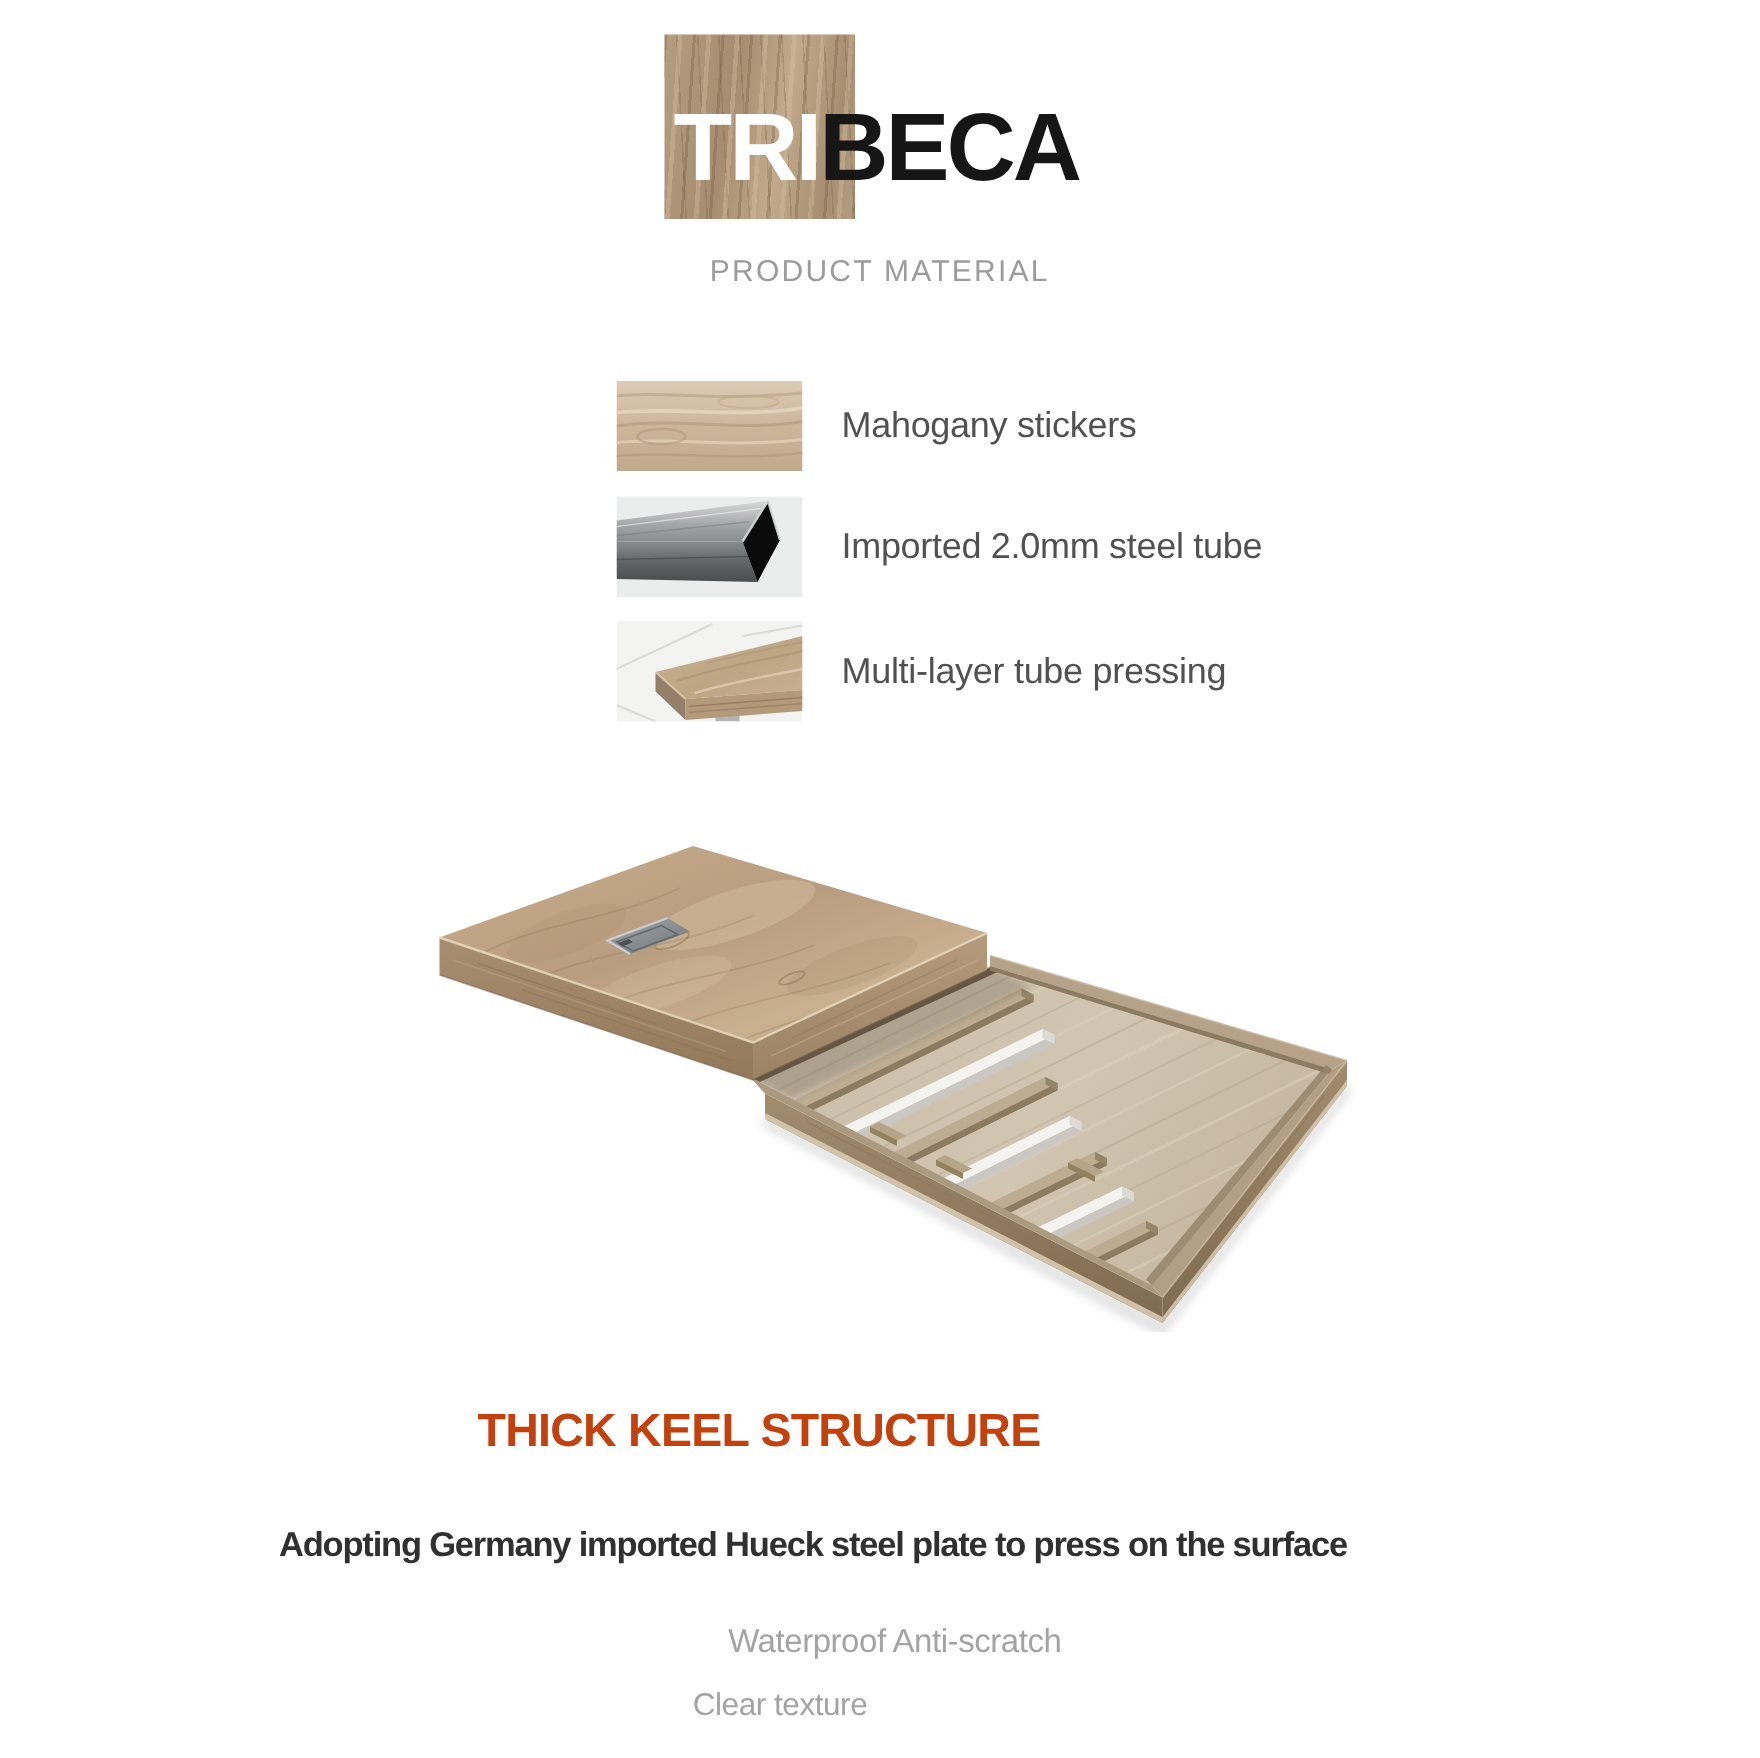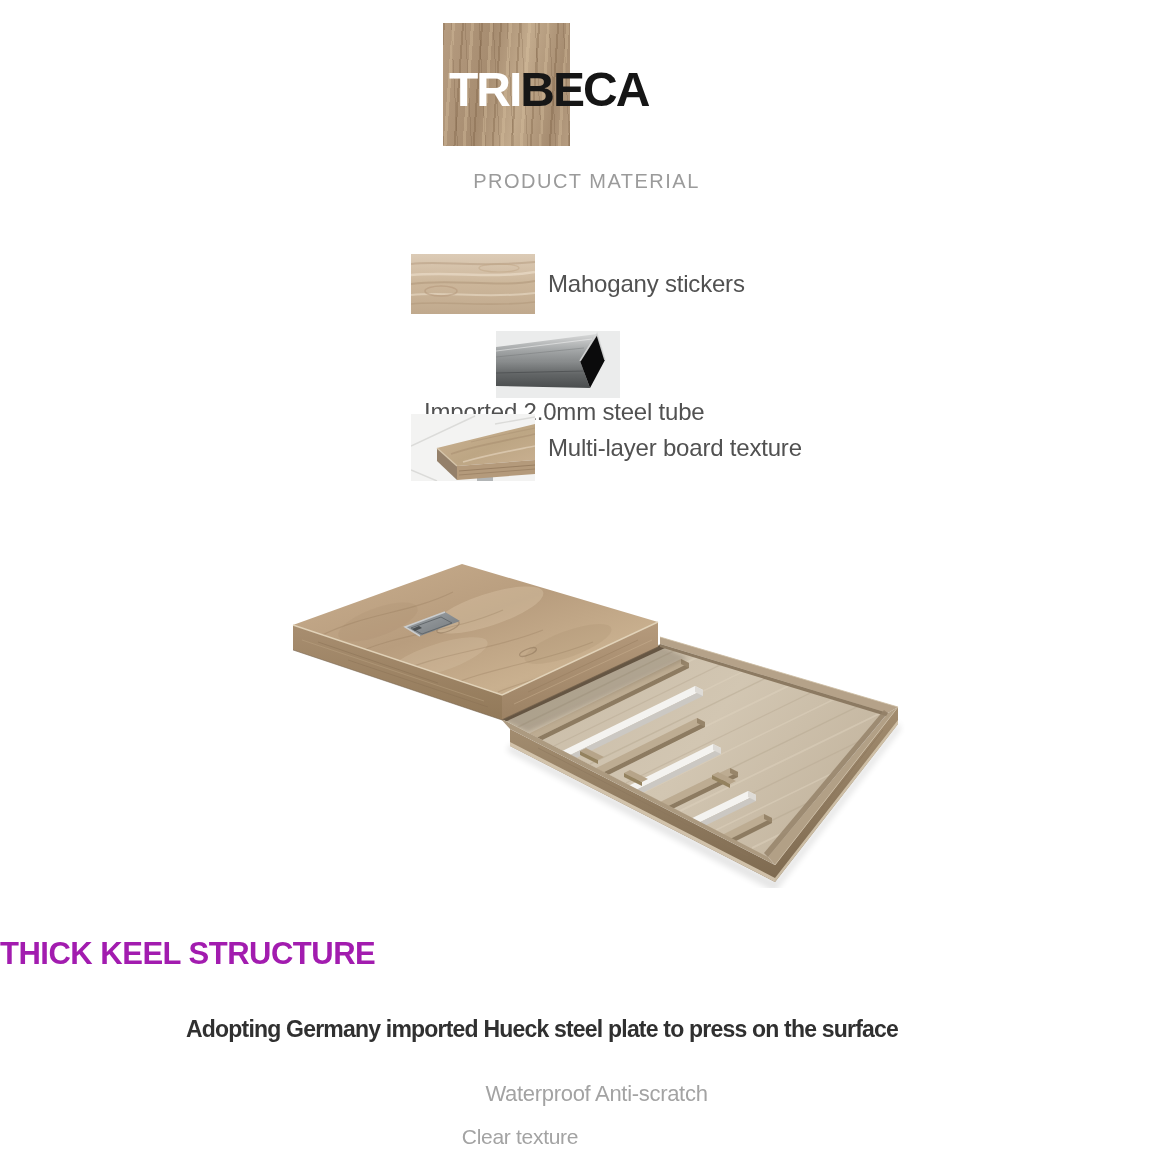--- a/index.html
+++ b/index.html
@@ -14,39 +14,39 @@
     background:
       repeating-linear-gradient(94deg,
         rgba(108,80,52,.28) 0 2px, rgba(0,0,0,0) 2px 9px,
         rgba(219,196,162,.35) 9px 12px, rgba(0,0,0,0) 12px 19px),
       repeating-linear-gradient(87deg,
         rgba(90,64,40,.18) 0 1px, rgba(0,0,0,0) 1px 14px),
       linear-gradient(100deg,#b69c80 0%,#a68c70 35%,#c2aa8c 60%,#a78d71 85%,#b79e82 100%);
   }
   .logo-text{
     position:absolute;left:449px;top:66px;
-    font-size:48px;font-weight:800;letter-spacing:-2px;line-height:1;
+    font-size:64px;font-weight:800;letter-spacing:-2px;line-height:1;
     white-space:nowrap;
   }
   .logo-text .lt-white{color:#ffffff;}
   .logo-text .lt-dark{color:#161616;}
   .tagline{
     position:absolute;left:0;top:170px;width:1173px;text-align:center;
     font-size:20px;letter-spacing:1.5px;color:#9b9b9b;font-weight:400;
   }
   
   .mat-row{position:absolute;left:411px;display:flex;align-items:center;}
   .mat-thumb{flex:0 0 auto;display:block;}
-  .mat-label{margin-left:13px;font-size:24px;letter-spacing:-.2px;color:#515151;white-space:nowrap;}
+  .mat-label{margin-left:26px;font-size:24px;letter-spacing:-.2px;color:#515151;white-space:nowrap;}
   
   .render-wrap{position:absolute;left:288px;top:552px;width:620px;height:336px;}
   
   .section-title{
-    position:absolute;left:0;top:936px;width:1012px;text-align:left;
-    font-size:31px;font-weight:bold;letter-spacing:-.5px;color:#a21caf;
+    position:absolute;left:0;top:936px;width:1012px;text-align:center;
+    font-size:31px;font-weight:bold;letter-spacing:-.5px;color:#c2410c;
   }
   .section-subtitle{
     position:absolute;left:0;top:1016px;width:1084px;text-align:center;
     font-size:23px;font-weight:bold;letter-spacing:-.8px;color:#303030;
   }
   .feature-1{
     position:absolute;left:0;top:1081px;width:1173px;text-align:center;
     font-size:22px;letter-spacing:-.3px;color:#a3a3a3;margin-left:10px;
   }
   .feature-2{
@@ -77,21 +77,21 @@
     <path d="M0,21 C40,17 80,25 124,18" stroke="#e9dcc8" stroke-width="2.5" fill="none" opacity=".7"></path>
     <path d="M0,30 C40,24 84,34 124,27" stroke="#a98e71" stroke-width="2" fill="none" opacity=".45"></path>
     <path d="M0,41 C36,37 72,45 124,39" stroke="#e9dcc8" stroke-width="2" fill="none" opacity=".6"></path>
     <path d="M0,50 C35,46 70,54 124,48" stroke="#a98e71" stroke-width="1.6" fill="none" opacity=".4"></path>
     <ellipse cx="30" cy="37" rx="16" ry="5" fill="none" stroke="#b59a7d" stroke-width="1.6" opacity=".6"></ellipse>
     <ellipse cx="88" cy="14" rx="20" ry="4" fill="none" stroke="#bfa585" stroke-width="1.2" opacity=".5"></ellipse>
   </svg>
   <div class="mat-label">Mahogany stickers</div>
 </div>
 
-<div class="mat-row" style="top:331px;height:67px;flex-direction:column;">
+<div class="mat-row" style="top:331px;height:67px;">
   <svg class="mat-thumb" width="124" height="67" viewBox="0 0 124 67">
     <defs>
       <linearGradient id="s1" x1="0" y1="0" x2="0" y2="1">
         <stop offset="0" stop-color="#d8d9d9"></stop>
           <stop offset=".6" stop-color="#a3a6a7"></stop>
           <stop offset="1" stop-color="#898c8d"></stop>
       </linearGradient>
       <linearGradient id="s2" x1="0" y1="0" x2="0" y2="1">
         <stop offset="0" stop-color="#8b8e8f"></stop>
           <stop offset=".5" stop-color="#626566"></stop>
@@ -127,21 +127,21 @@
     <polygon points="26,34 124,10 124,46 46,52" fill="url(#b1)"></polygon>
     <path d="M40,40 C70,30 100,26 124,20" stroke="#a68c6d" stroke-width="1.6" fill="none" opacity=".5"></path>
     <path d="M52,48 C80,40 104,36 124,32" stroke="#e2d2ba" stroke-width="1.6" fill="none" opacity=".7"></path>
     <path d="M60,28 C85,22 105,18 124,14" stroke="#a68c6d" stroke-width="1.2" fill="none" opacity=".4"></path>
     <polygon points="26,34 46,52 46,66 26,47" fill="#94806a"></polygon>
     <polygon points="46,52 124,46 124,60 46,66" fill="#b49a7b"></polygon>
     <path d="M48,57 L124,51" stroke="#93795c" stroke-width="1" opacity=".8"></path>
     <path d="M48,61 L124,55" stroke="#93795c" stroke-width="1" opacity=".6"></path>
     <path d="M26,34 L46,52" stroke="#d9c8ad" stroke-width="1.4" opacity=".9"></path>
   </svg>
-  <div class="mat-label">Multi-layer board texture</div>
+  <div class="mat-label">Multi-layer tube pressing</div>
 </div>
 
 <div class="render-wrap">
 <svg width="620" height="336" viewBox="0 0 620 336">
   <defs>
     <clipPath id="floorClip">
           <polygon points="212,166 372,92 600,160 480,306"></polygon>
         </clipPath>
     <clipPath id="lidTopClip">
           <polygon points="5,73 174,12 370,70 214,143"></polygon>

